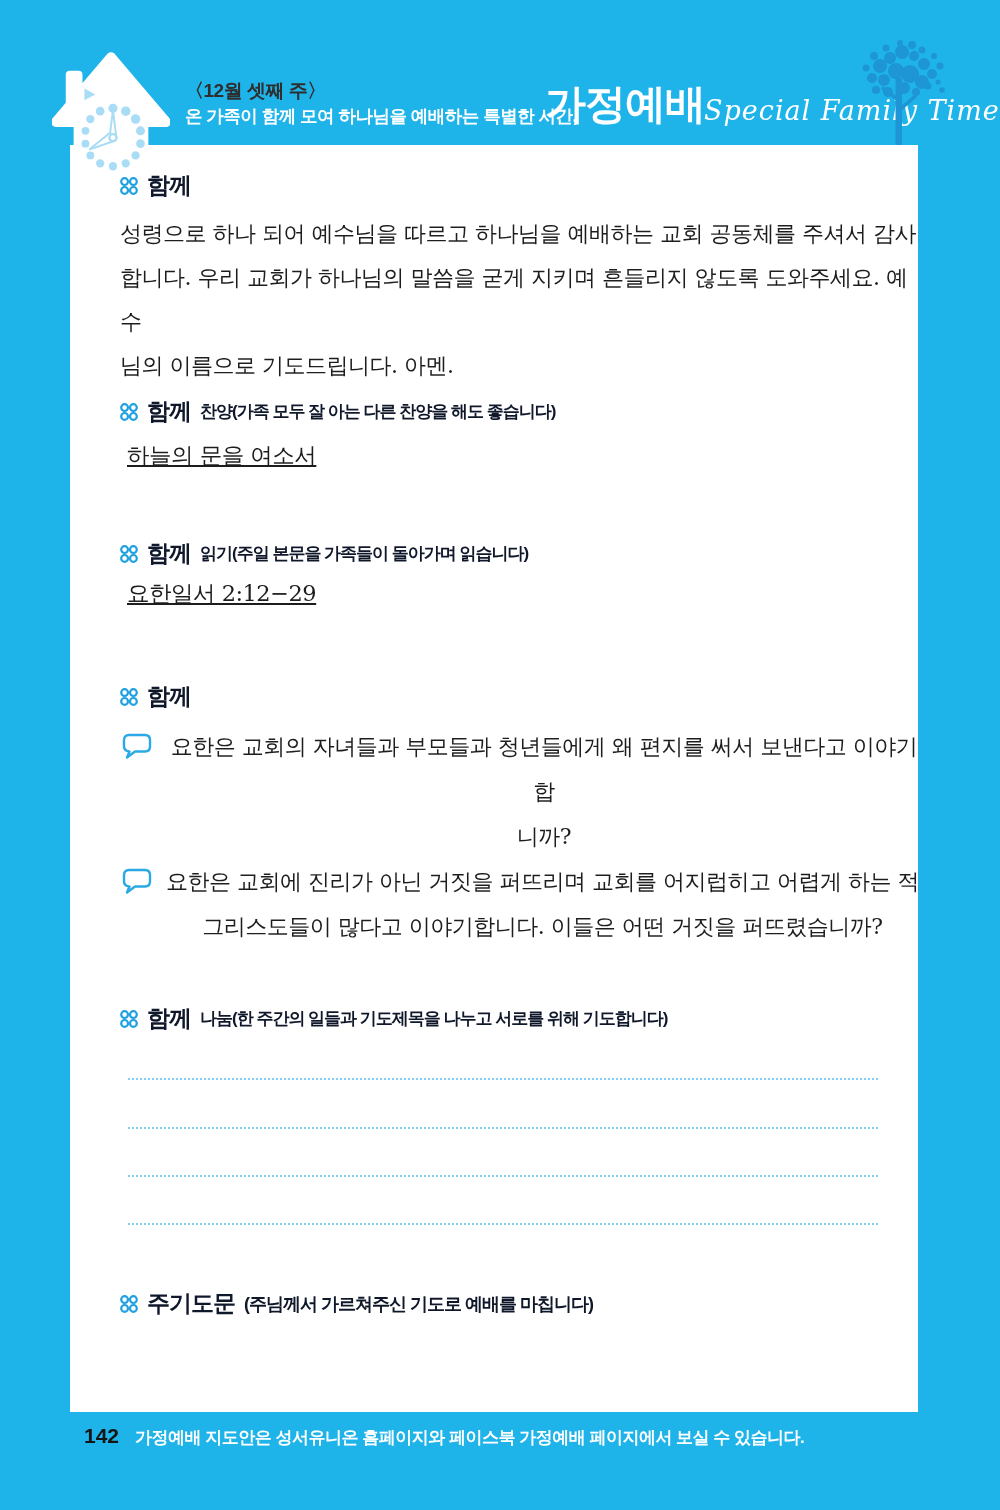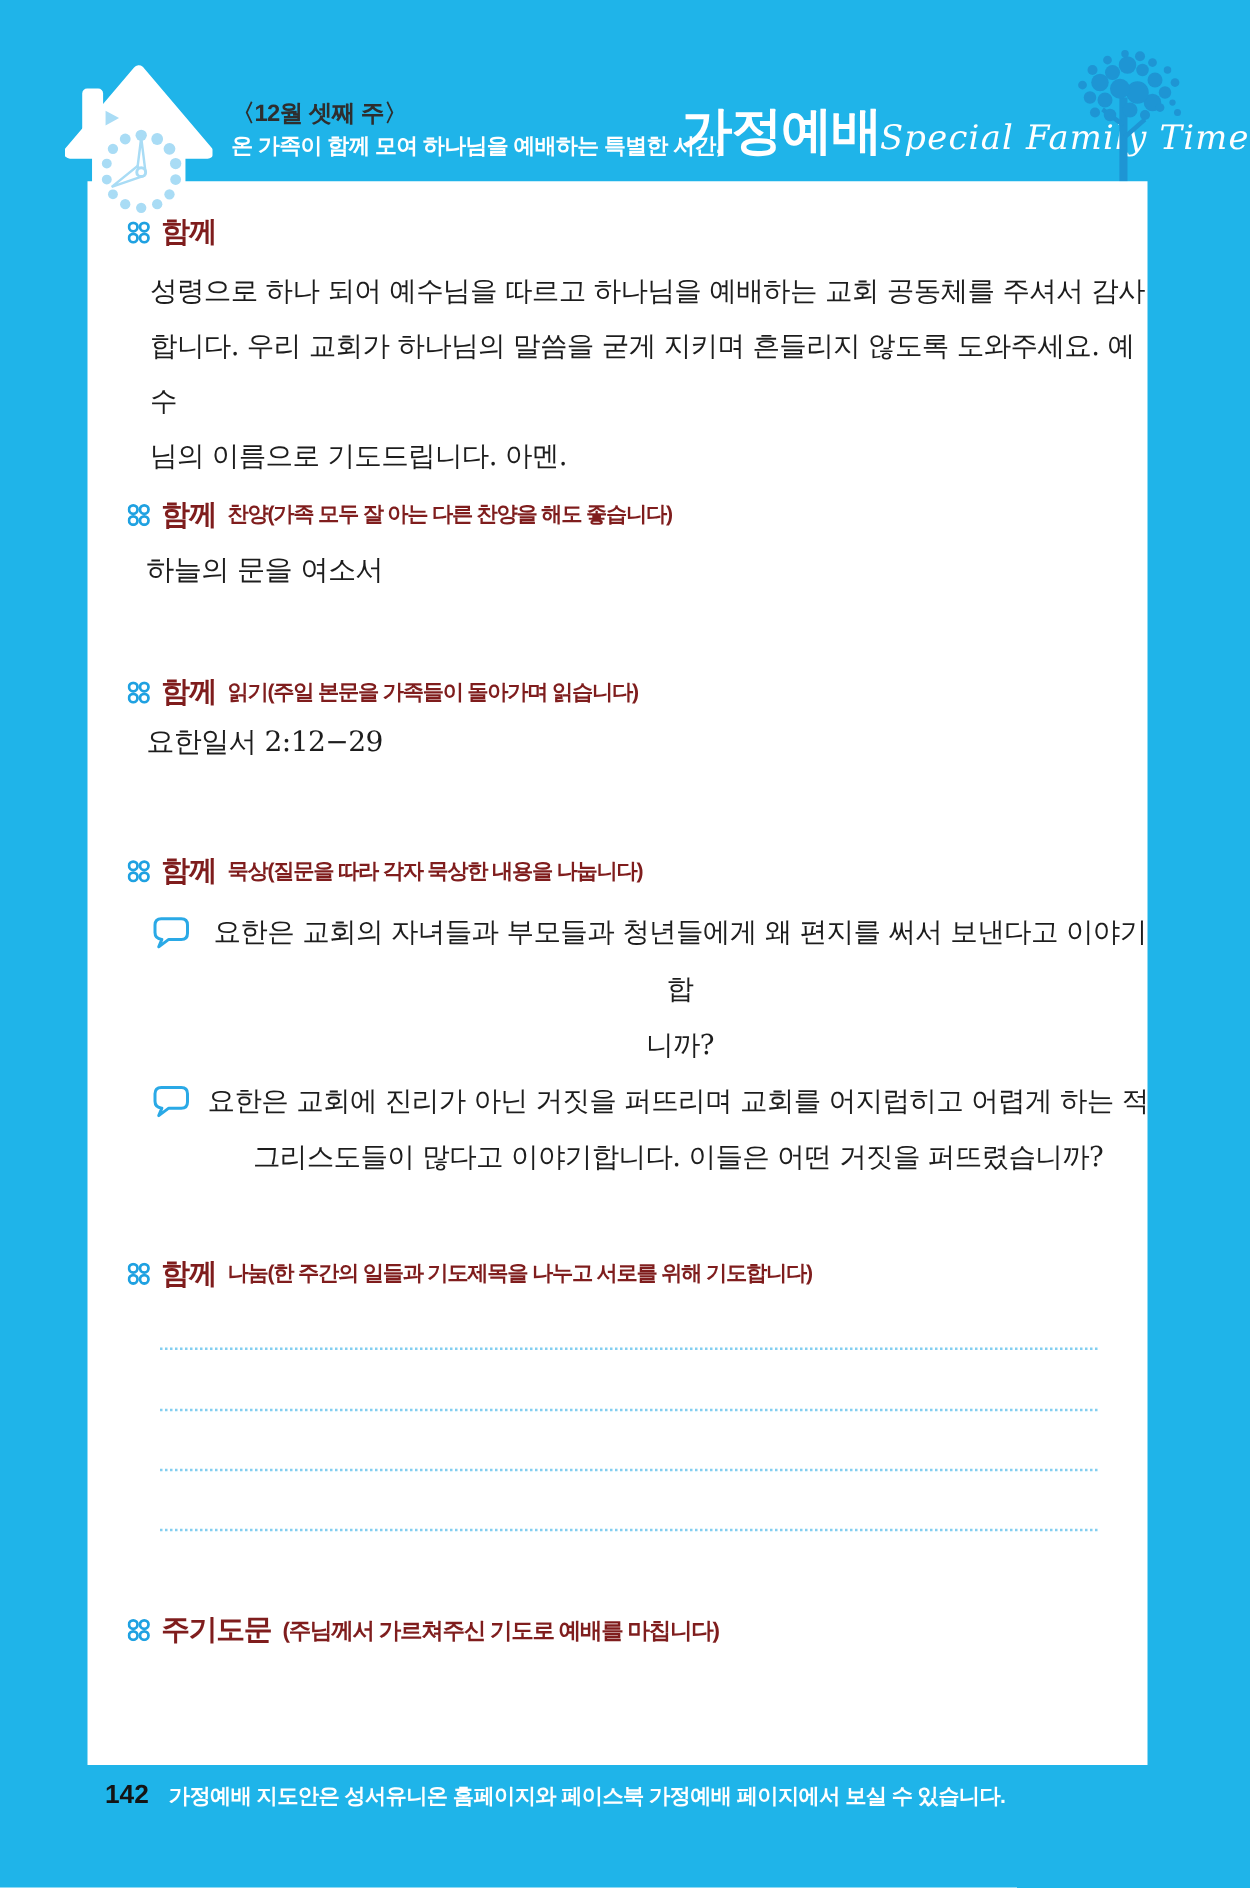--- a/index.html
+++ b/index.html
@@ -30,40 +30,40 @@
     font-size:41px;line-height:1;font-weight:bold;color:#ffffff;letter-spacing:-1px;
   }
   .title-script{
     position:absolute;left:704px;top:95px;
     font-family:"DejaVu Serif","Liberation Serif",serif;
     font-style:italic;font-size:27px;color:#ffffff;letter-spacing:1px;
   }
   .tree{position:absolute;left:852px;top:40px;width:95px;height:105px;}
   
   .sec-head{
-    position:absolute;left:102px;
+    position:absolute;left:120px;
     display:flex;align-items:center;gap:9px;
-    color:#7f1d1d;white-space:nowrap;
+    color:#0f172a;white-space:nowrap;
   }
   .clover{display:inline-flex;width:18px;height:18px;flex:0 0 auto;}
   .sec-label{font-size:23px;font-weight:bold;letter-spacing:-1px;}
   .sec-sub{font-size:17px;font-weight:600;letter-spacing:-1px;}
   .sec-sub-big{font-size:18px;font-weight:600;letter-spacing:-1px;}
   
   .body-serif{
     font-family:"DejaVu Serif","Liberation Serif",serif;
     color:#1d1d1d;
   }
   .prayer{
     position:absolute;left:120px;top:212px;width:800px;
     font-size:22px;line-height:44px;letter-spacing:-0.5px;
   }
   .single-line{
-    position:absolute;left:117px;
-    font-size:22.5px;letter-spacing:-0.5px;
+    position:absolute;left:127px;
+    font-size:22.5px;letter-spacing:-0.5px;text-decoration:underline;
   }
   .question{
     position:absolute;left:122px;width:800px;
     display:flex;gap:14px;
   }
   .q-bubble{flex:0 0 auto;width:30px;height:26px;margin-top:9px;}
   .q-text{font-size:22px;line-height:45px;letter-spacing:-0.5px;text-align:center;}
   
   .dotline{
     position:absolute;left:128px;width:750px;height:0;
@@ -208,21 +208,20 @@
       <svg viewBox="0 0 18 18" width="18" height="18">
         <g fill="none" stroke="#1FA1E1" stroke-width="2.2">
           <circle cx="4.6" cy="4.6" r="3.4"></circle>
             <circle cx="13.4" cy="4.6" r="3.4"></circle>
           <circle cx="4.6" cy="13.4" r="3.4"></circle>
             <circle cx="13.4" cy="13.4" r="3.4"></circle>
         </g>
       </svg>
     </span>
     <span class="sec-label">함께</span>
-    <span class="sec-sub">묵상(질문을 따라 각자 묵상한 내용을 나눕니다)</span>
   </div>
 
   <div class="question" style="top:724px">
     <svg class="q-bubble" viewBox="0 0 30 26">
       <path d="M7,2 H23 Q28,2 28,7 V13.5 Q28,18.5 23,18.5 H13 L5,24.5 L7.5,18.5 Q2,18 2,13 V7 Q2,2 7,2 Z" fill="#ffffff" stroke="#2AA9E6" stroke-width="2.4" stroke-linejoin="round"></path>
     </svg>
     <div class="q-text body-serif">
       <div>요한은 교회의 자녀들과 부모들과 청년들에게 왜 편지를 써서 보낸다고 이야기합</div>
       <div>니까?</div>
     </div>

